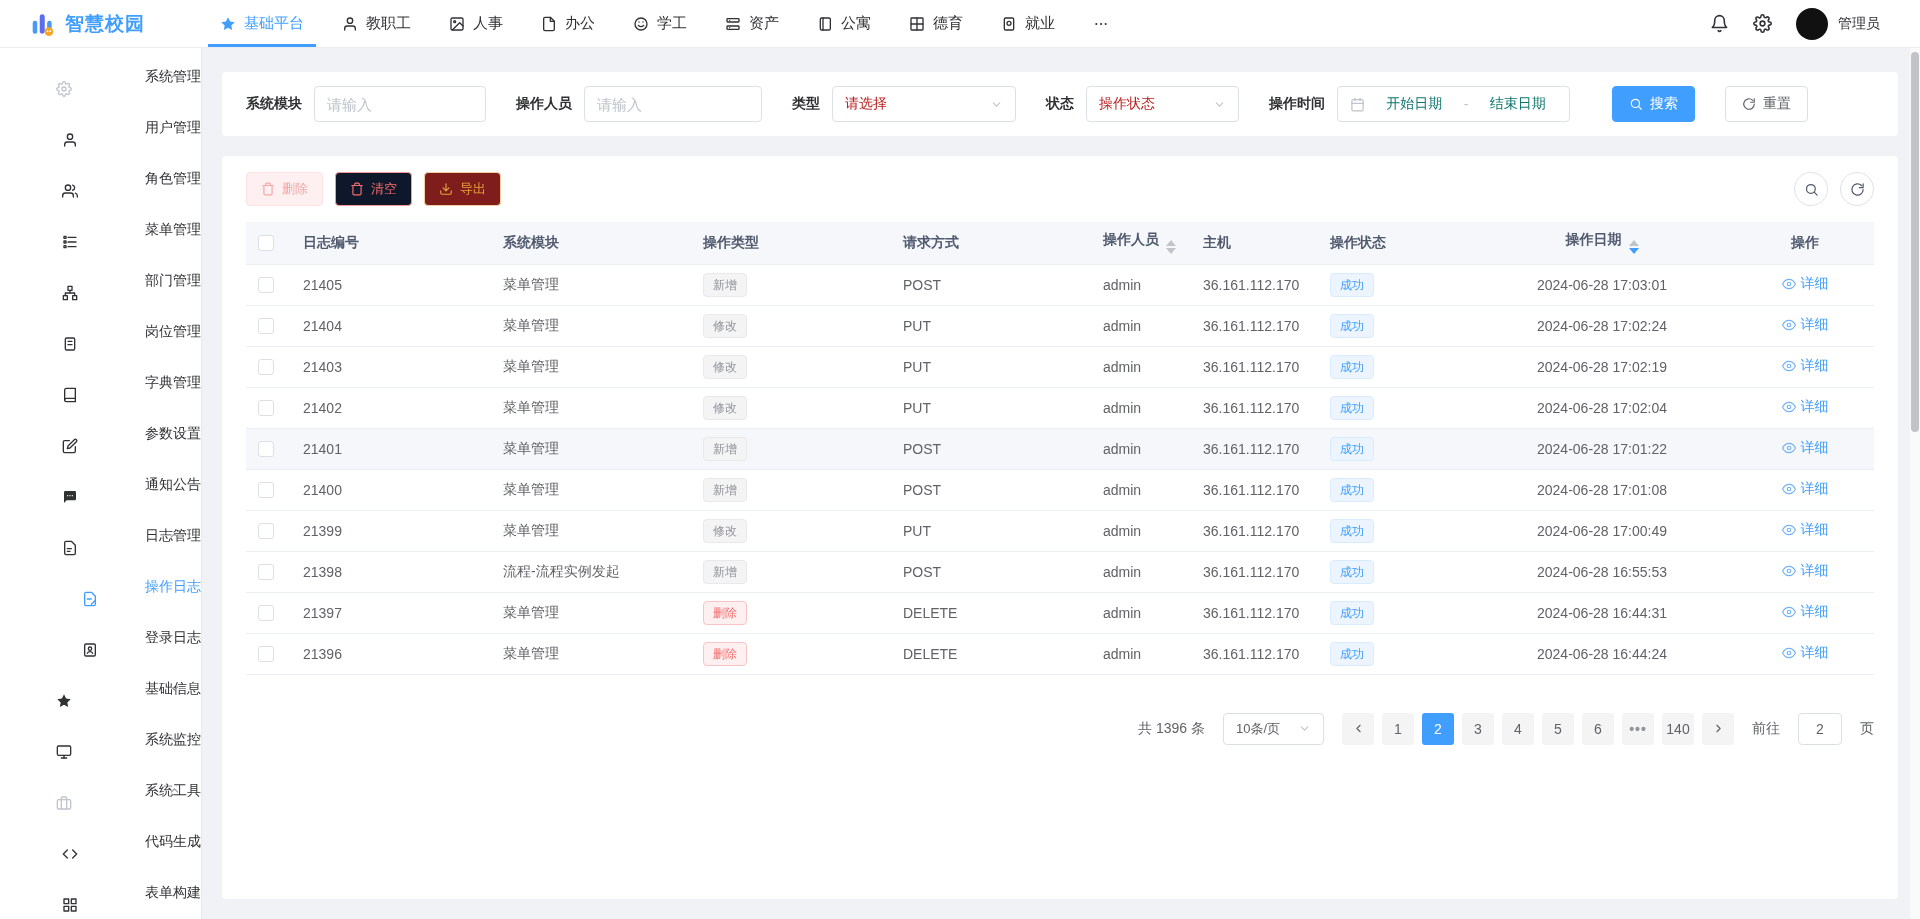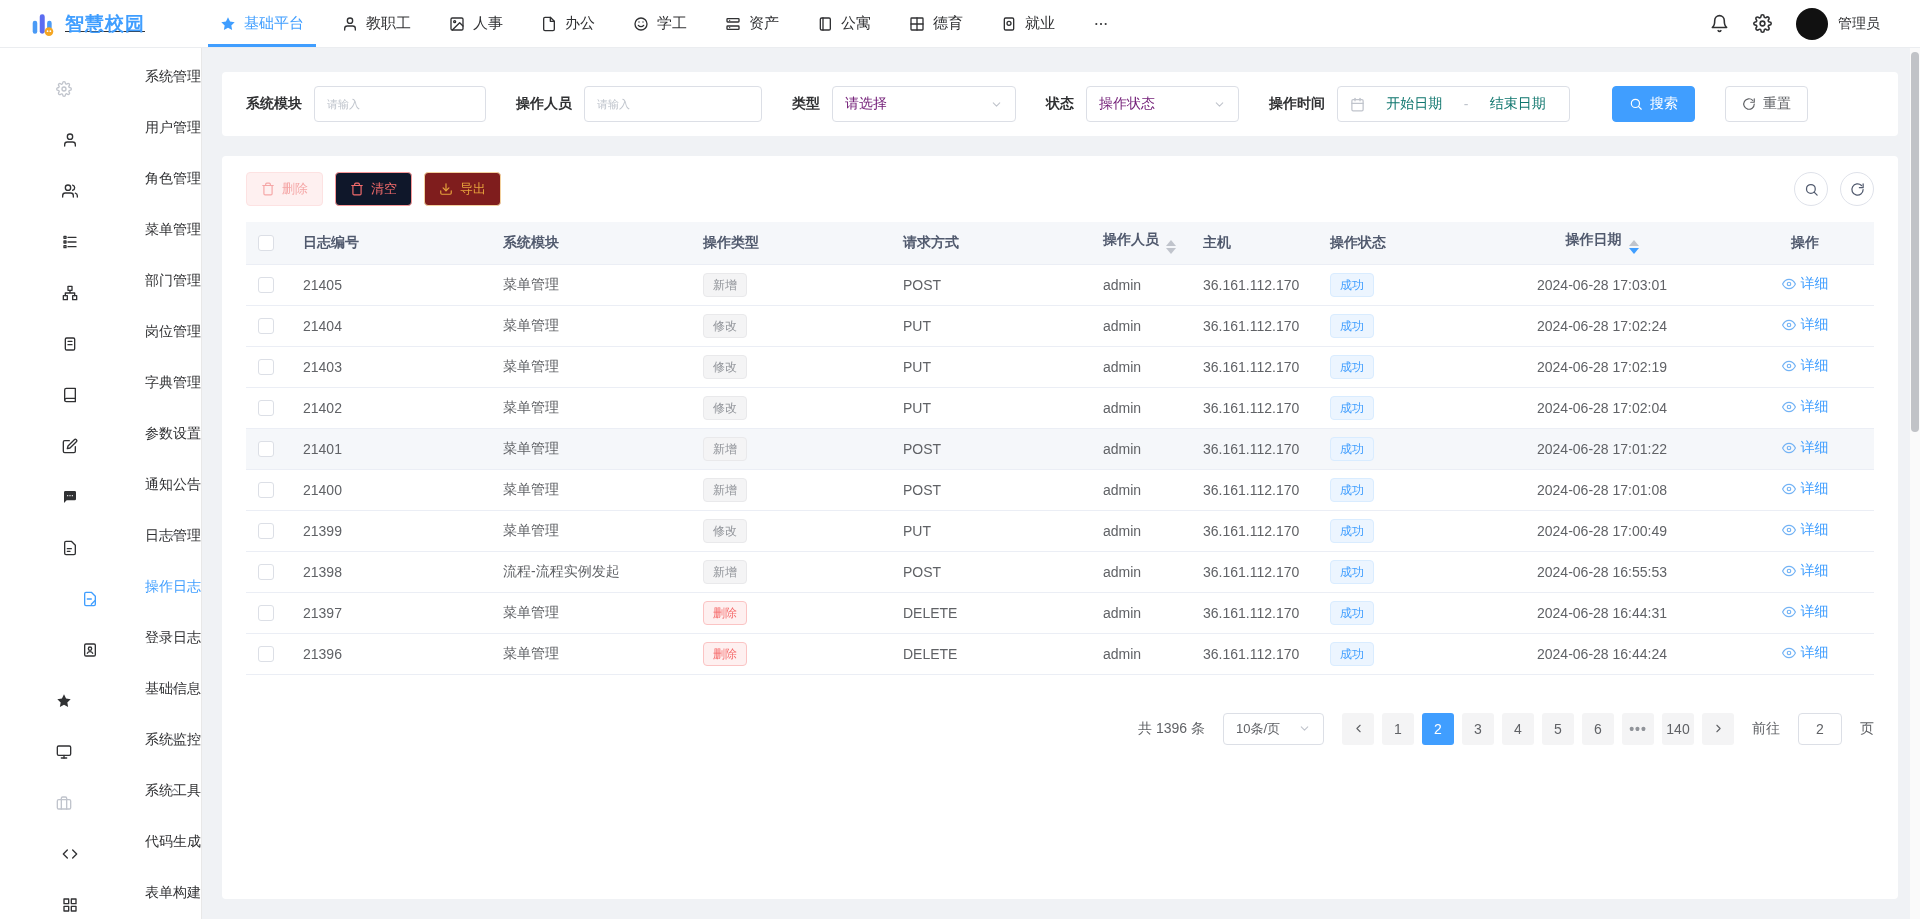--- a/index.html
+++ b/index.html
@@ -3,21 +3,21 @@
 <meta charset="utf-8">
 <style>
   * { margin:0; padding:0; box-sizing:border-box; }
   html,body { width:1920px; height:919px; overflow:hidden; }
   body { font-family:"Liberation Sans","DejaVu Sans",sans-serif; background:#f0f2f5; color:#303133; font-size:14px; }
   .ic { display:inline-flex; }
   .ic svg { width:1em; height:1em; display:block; }
 
   
   .navbar { height:48px; background:#fff; display:flex; align-items:center; padding:0 40px 0 30px; border-bottom:1px solid #ebedf0; position:relative; z-index:5; }
-  .brand { display:flex; align-items:center; gap:9px; width:178px; flex:none;text-decoration:underline; }
+  .brand { display:flex; align-items:center; gap:9px; width:178px; flex:none; }
   .brand-name { color:#409eff; font-size:19px; font-weight:700; letter-spacing:1px; }
   .nav-tabs { display:flex; align-items:center; height:100%; gap:14px; }
   .nav-tab { display:flex; align-items:center; gap:8px; height:100%; padding:0 12px; font-size:15px; color:#303133; cursor:pointer; position:relative; }
   .nav-tab .ic { font-size:16px; color:#303133; }
   .nav-tab.active { color:#409eff; }
   .nav-tab.active .ic { color:#409eff; }
   .nav-tab.active::after { content:''; position:absolute; left:0; right:0; bottom:0; height:3px; background:#409eff; }
   .nav-right { margin-left:auto; display:flex; align-items:center; gap:24px; }
   .nav-icon-btn { font-size:19px; color:#303133; cursor:pointer; display:inline-flex; }
   .avatar { width:32px; height:32px; border-radius:50%; background:#111; display:inline-block; }
@@ -35,25 +35,25 @@
   .side-item.muted .ic.main { color:#c0c4cc; }
   .side-item.active { color:#409eff; }
   .side-item.active .ic { color:#409eff; }
 
   .main { flex:1; padding:24px 22px 0 20px; }
 
   
   .filter-card { background:#fff; border-radius:4px; height:64px; display:flex; align-items:center; padding:0 24px; gap:30px; margin-bottom:20px; }
   .filter-item { display:flex; align-items:center; gap:12px; }
   .filter-item label { font-weight:700; font-size:14px; color:#303133; white-space:nowrap; }
-  .inp { height:36px; border:1px solid #dcdfe6; border-radius:4px; padding:0 12px; font-size:11px; color:#606266; font-family:inherit; outline:none; background:#fff; }
+  .inp { height:36px; border:1px solid #dcdfe6; border-radius:4px; padding:0 12px; font-size:15px; color:#606266; font-family:inherit; outline:none; background:#fff; }
   .inp::placeholder { color:#bfc4cc; }
   .inp.w1 { width:172px; } .inp.w2 { width:178px; }
   .select { height:36px; border:1px solid #dcdfe6; border-radius:4px; display:flex; align-items:center; justify-content:space-between; padding:0 12px; cursor:pointer; background:#fff; }
-  .select .ph { color:#701a75; font-size:14px; }
+  .select .ph { color:#b91c1c; font-size:14px; }
   .select .val { color:#606266; font-size:14px; }
   .select .ic { color:#c0c4cc; font-size:13px; }
   .select.w3 { width:184px; } .select.w4 { width:153px; }
   .date-range { width:233px; height:36px; border:1px solid #dcdfe6; border-radius:4px; display:flex; align-items:center; gap:10px; padding:0 12px; cursor:pointer; background:#fff; }
   .date-range .ic { color:#c0c4cc; font-size:15px; }
   .date-range .ph { color:#0f766e; font-size:14px; flex:1; text-align:center; }
   .date-range .sep { color:#bfc4cc; }
 
   .btn { display:inline-flex; align-items:center; gap:7px; height:36px; padding:0 16px; border-radius:4px; border:1px solid transparent; font-size:14px; cursor:pointer; font-family:inherit; background:#fff; }
   .btn .ic { font-size:14px; }

